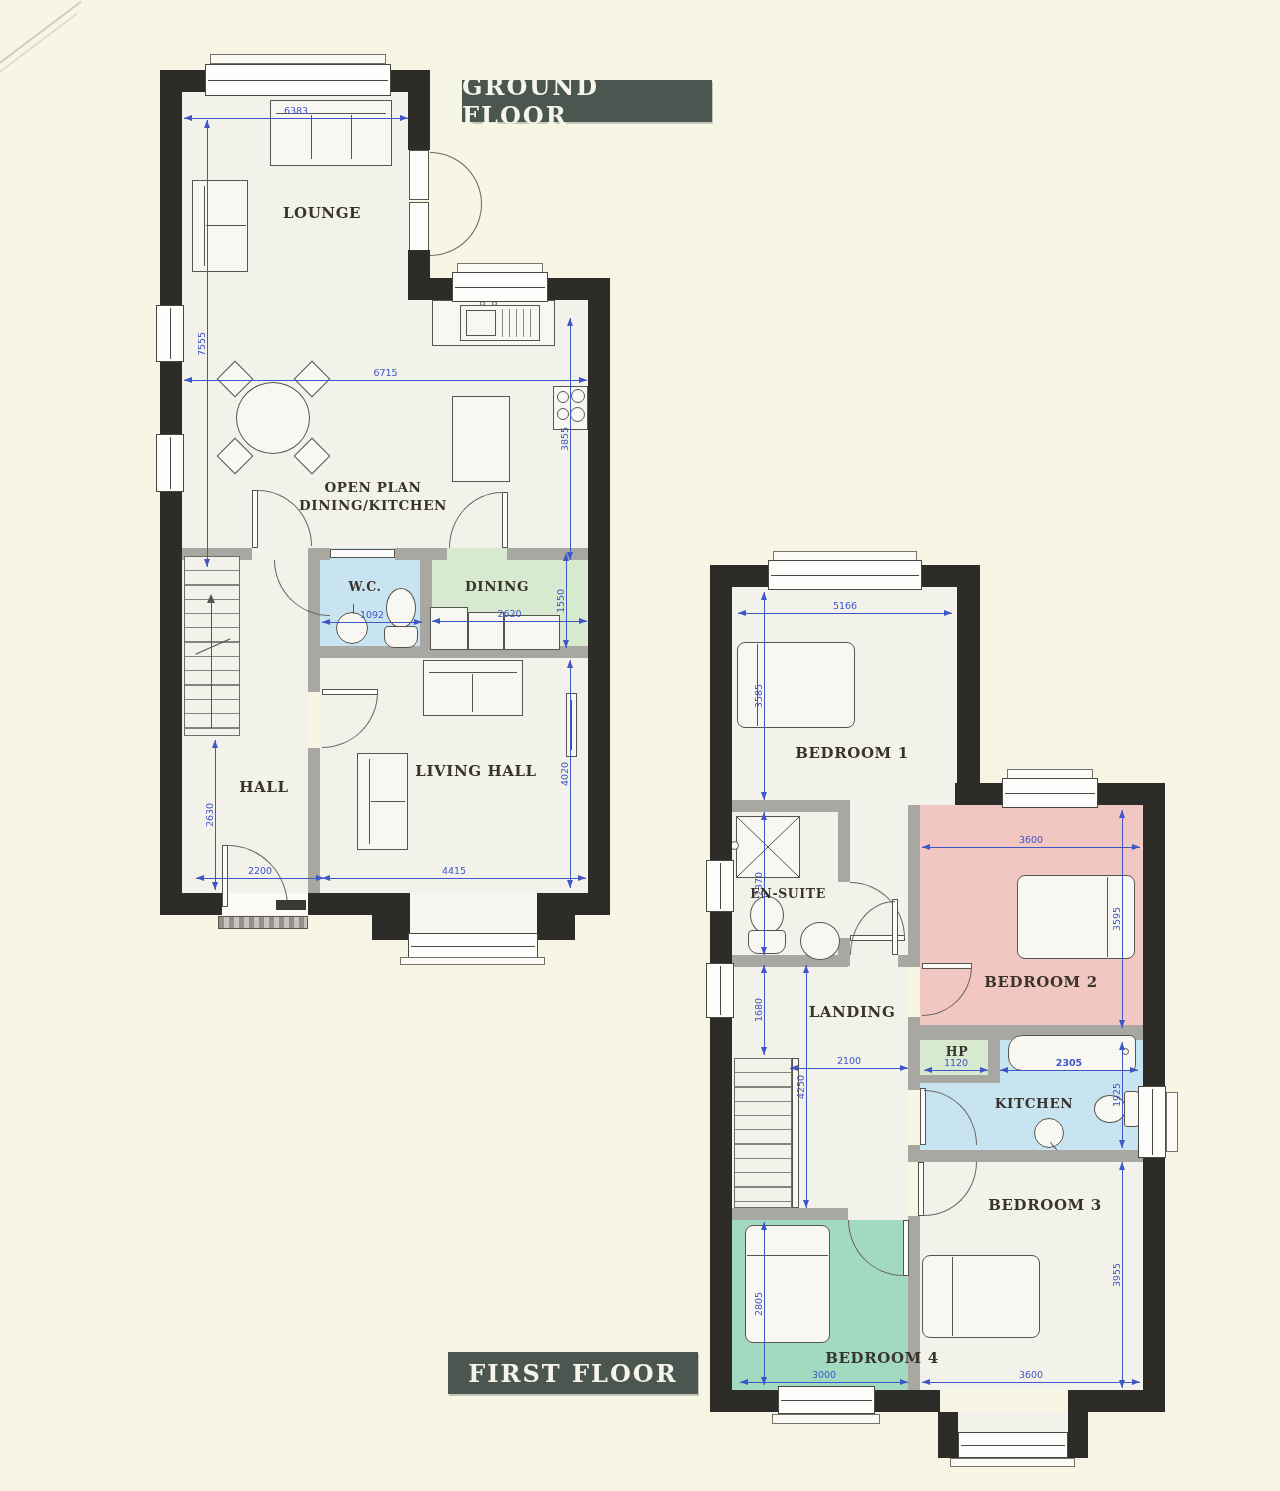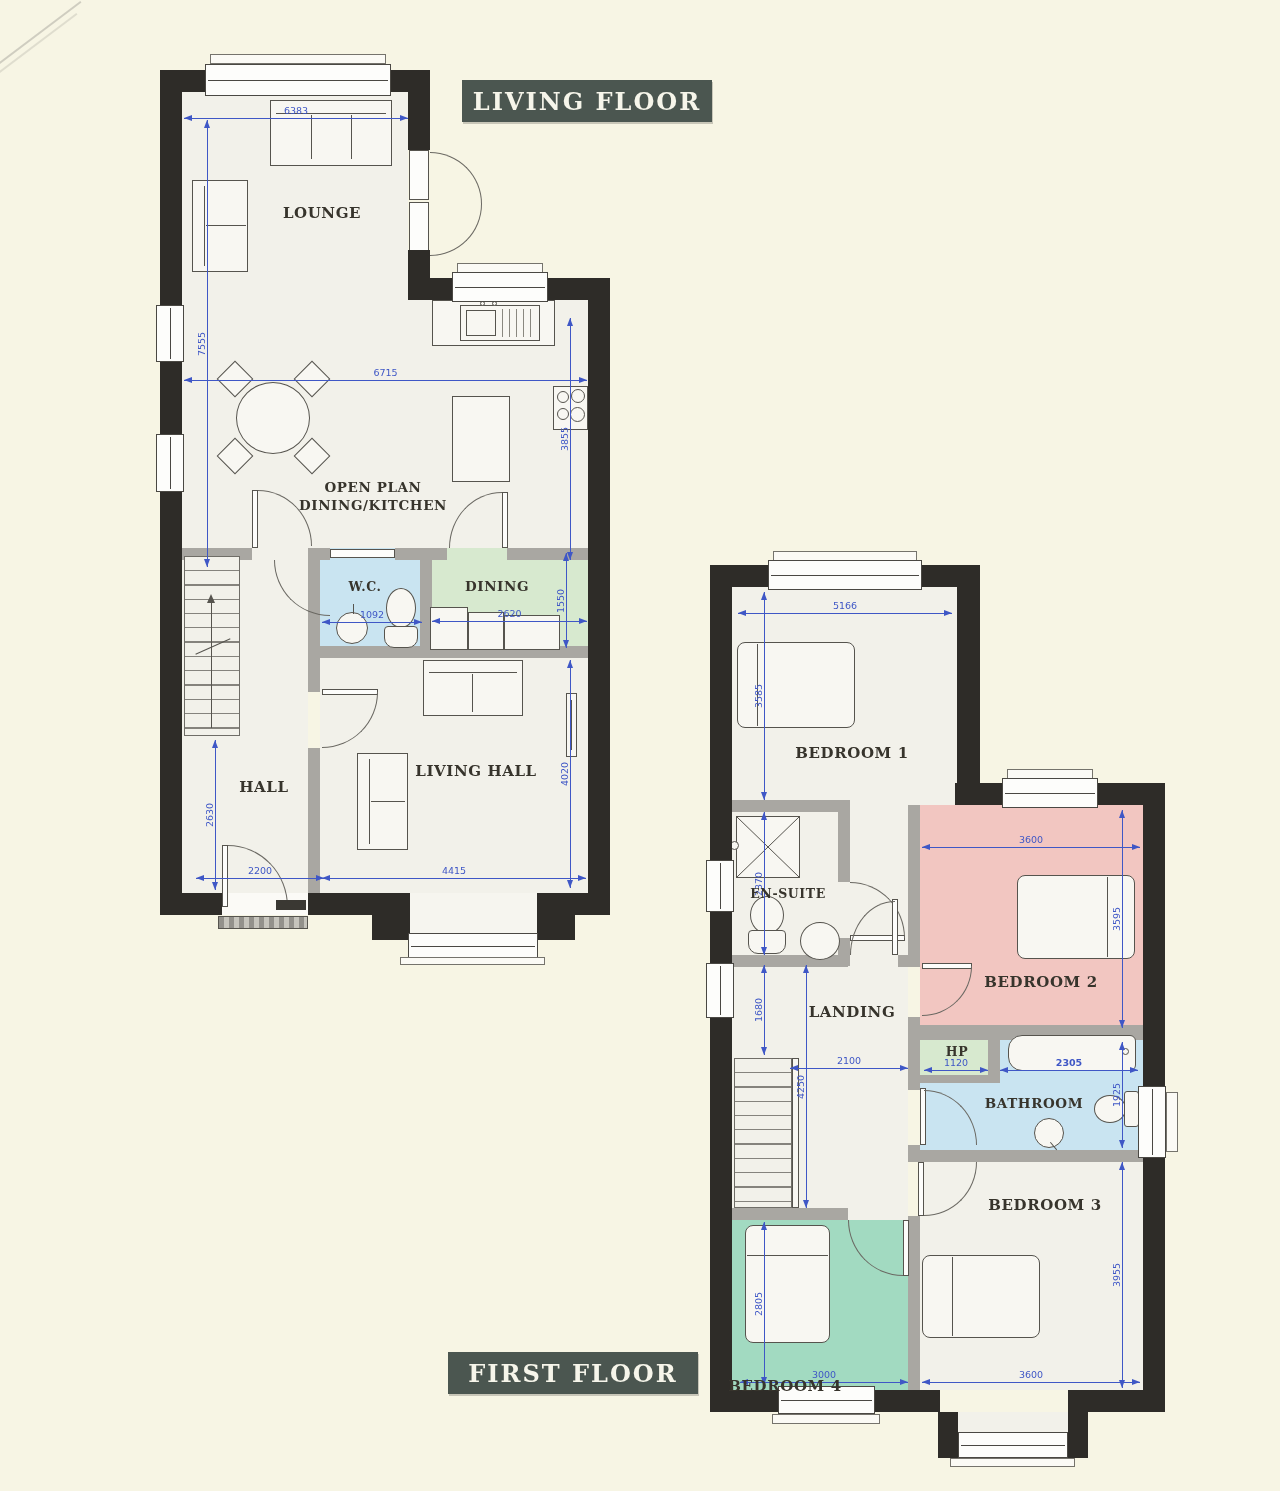--- a/index.html
+++ b/index.html
@@ -197,21 +197,21 @@
     </div>
 
   <div class="a room-label" style="left:322px;top:213px;">LOUNGE</div>
   <div class="a room-label md" style="left:373px;top:487px;">OPEN PLAN</div>
   <div class="a room-label md" style="left:373px;top:505px;">DINING/KITCHEN</div>
   <div class="a room-label sm" style="left:365px;top:586px;">W.C.</div>
   <div class="a room-label md" style="left:497px;top:586px;">DINING</div>
   <div class="a room-label" style="left:264px;top:787px;">HALL</div>
   <div class="a room-label" style="left:476px;top:771px;">LIVING HALL</div>
 
-  <div class="a badge" style="left:462px;top:80px;width:250px;height:42px;">LIVING FLOOR</div>
+  <div class="a badge" style="left:462px;top:80px;width:250px;height:42px;">GROUND FLOOR</div>
 </div>
 
 <div>
 
   <div class="a c-light" style="left:732px;top:587px;width:225px;height:218px;"></div>
   <div class="a c-light" style="left:732px;top:805px;width:176px;height:585px;"></div>
   <div class="a c-pink" style="left:920px;top:805px;width:223px;height:232px;"></div>
   <div class="a c-wc" style="left:920px;top:1040px;width:223px;height:110px;"></div>
   <div class="a c-green" style="left:920px;top:1040px;width:70px;height:38px;"></div>
   <div class="a c-light" style="left:920px;top:1162px;width:223px;height:228px;"></div>
@@ -339,18 +339,18 @@
     </div>
   <div class="a dim-v" style="left:764px;top:1222px;height:163px;">
       <span class="dlbl">2805</span>
     </div>
 
   <div class="a room-label" style="left:852px;top:753px;">BEDROOM 1</div>
   <div class="a room-label sm" style="left:788px;top:893px;">EN-SUITE</div>
   <div class="a room-label" style="left:1041px;top:982px;">BEDROOM 2</div>
   <div class="a room-label" style="left:852px;top:1012px;">LANDING</div>
   <div class="a room-label sm" style="left:957px;top:1051px;">HP</div>
-  <div class="a room-label md" style="left:1034px;top:1103px;">BATHROOM</div>
+  <div class="a room-label md" style="left:1034px;top:1103px;">KITCHEN</div>
   <div class="a room-label" style="left:1045px;top:1205px;">BEDROOM 3</div>
-  <div class="a room-label" style="left:785px;top:1358px;margin-top:28px;">BEDROOM 4</div>
+  <div class="a room-label" style="left:882px;top:1358px;">BEDROOM 4</div>
 
   <div class="a badge" style="left:448px;top:1352px;width:250px;height:42px;">FIRST FLOOR</div>
 </div>
 
 </body></html>

